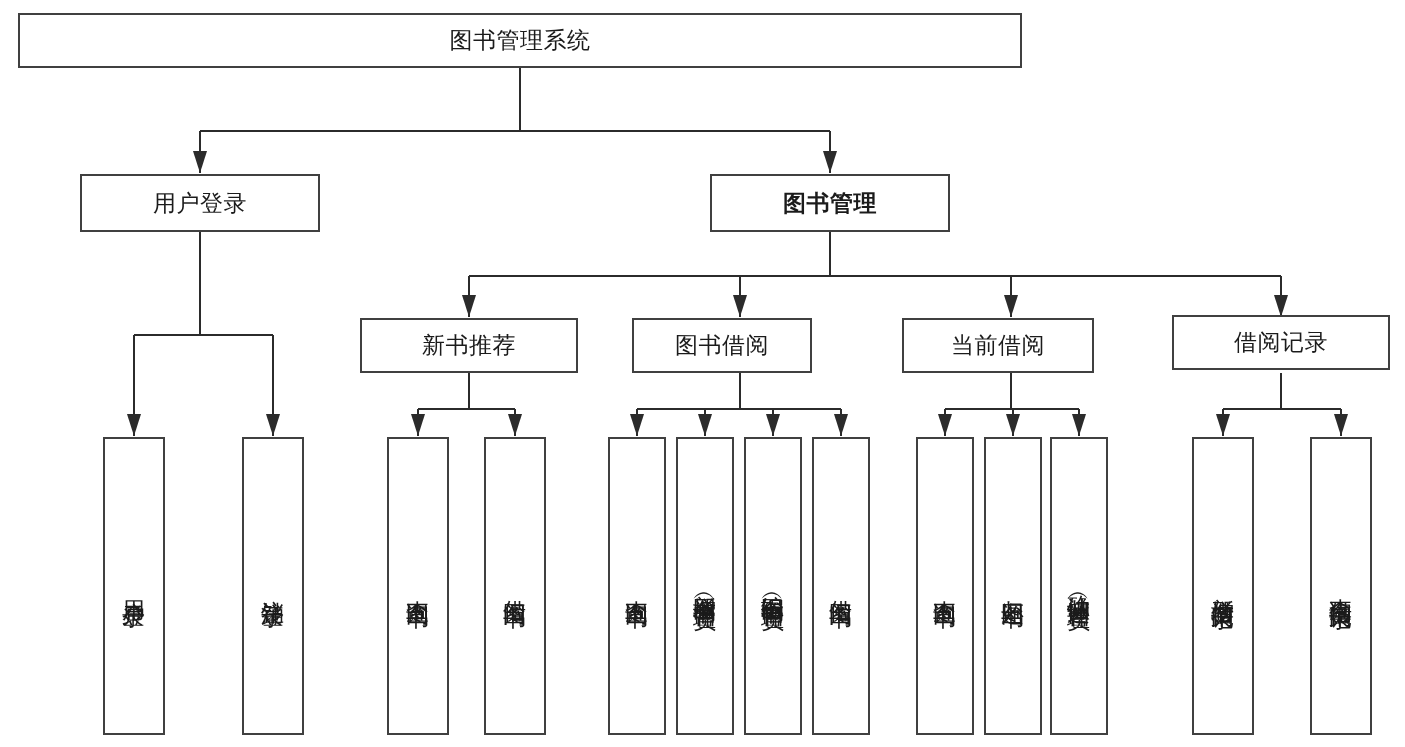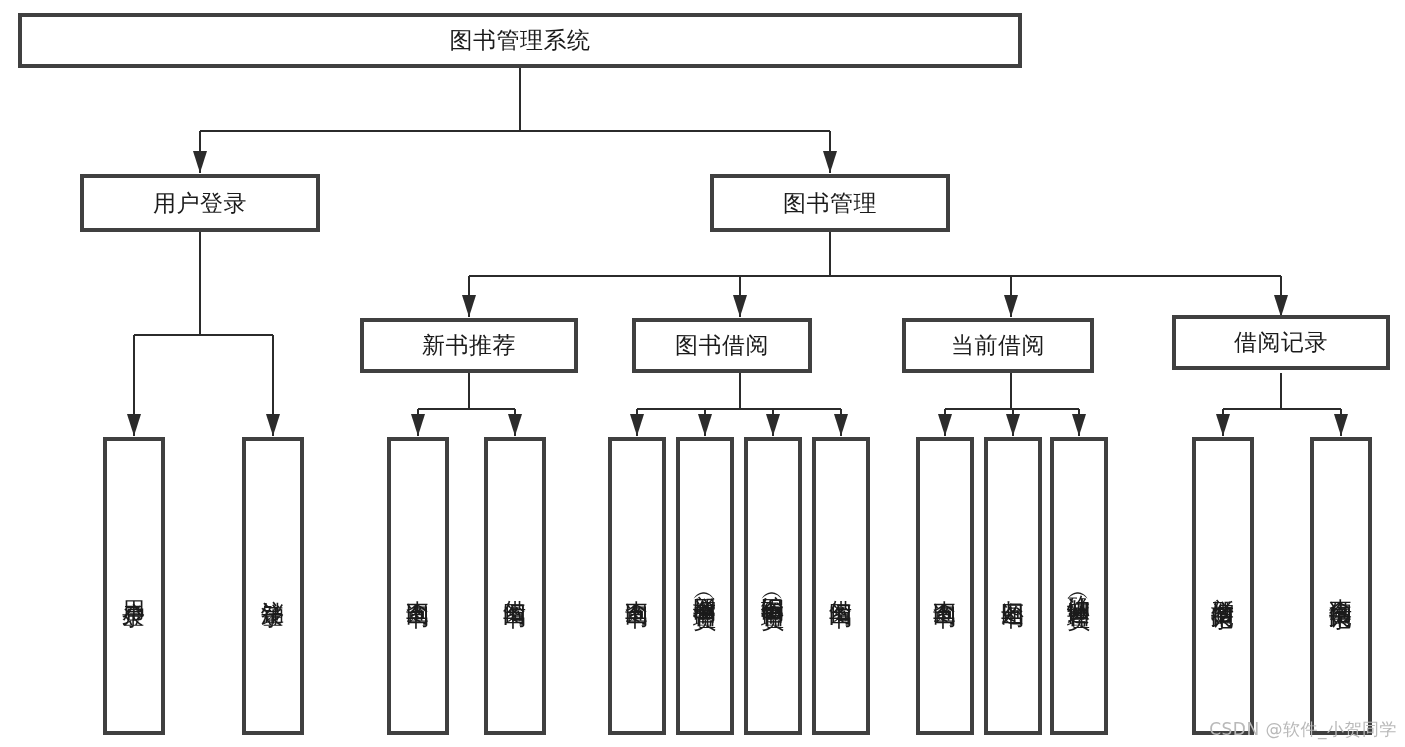--- a/index.html
+++ b/index.html
@@ -21,21 +21,21 @@
     position: absolute;
     left: 0;
     top: 0;
     width: 1405px;
     height: 747px;
   }
   .node {
     position: absolute;
     box-sizing: border-box;
     background: #ffffff;
-    border: 4px solid #404040;
+    border: 2px solid #404040;
     display: flex;
     align-items: center;
     justify-content: center;
     color: #1b1b1b;
   }
   .node.horiz {
     font-size: 23px;
     letter-spacing: 0.5px;
   }
   .node.vert {
@@ -124,21 +124,21 @@
       <path d="M1334,414 L1348,414 L1341,436 Z" fill="#2b2b2b"></path>
     </svg>
 
   <div id="nodes-layer">
       <div class="node horiz" style="left: 18px; top: 13px; width: 1004px; height: 55px;">
         <span class="hlabel">图书管理系统</span>
       </div>
       <div class="node horiz" style="left: 80px; top: 174px; width: 240px; height: 58px;">
         <span class="hlabel">用户登录</span>
       </div>
-      <div class="node horiz" style="left: 710px; top: 174px; width: 240px; height: 58px;">
+      <div class="node horiz" style="left: 710px; top: 174px; width: 240px; height: 58px; font-weight: bold;">
         <span class="hlabel">图书管理</span>
       </div>
       <div class="node horiz" style="left: 360px; top: 318px; width: 218px; height: 55px; text-align: center;">
         <span class="hlabel">新书推荐</span>
       </div>
       <div class="node horiz" style="left: 632px; top: 318px; width: 180px; height: 55px;">
         <span class="hlabel">图书借阅</span>
       </div>
       <div class="node horiz" style="left: 902px; top: 318px; width: 192px; height: 55px;">
         <span class="hlabel">当前借阅</span>
@@ -180,14 +180,13 @@
         <span class="vlabel">确认归还（管理员）</span>
       </div>
       <div class="node vert" style="left: 1192px; top: 437px; width: 62px; height: 298px;">
         <span class="vlabel">新增借阅记录</span>
       </div>
       <div class="node vert" style="left: 1310px; top: 437px; width: 62px; height: 298px;">
         <span class="vlabel">查询借阅记录</span>
       </div>
     </div>
 
-  <div id="watermark">CSDN @软件_小贺同学</div>
 </div>
 
 </body></html>

